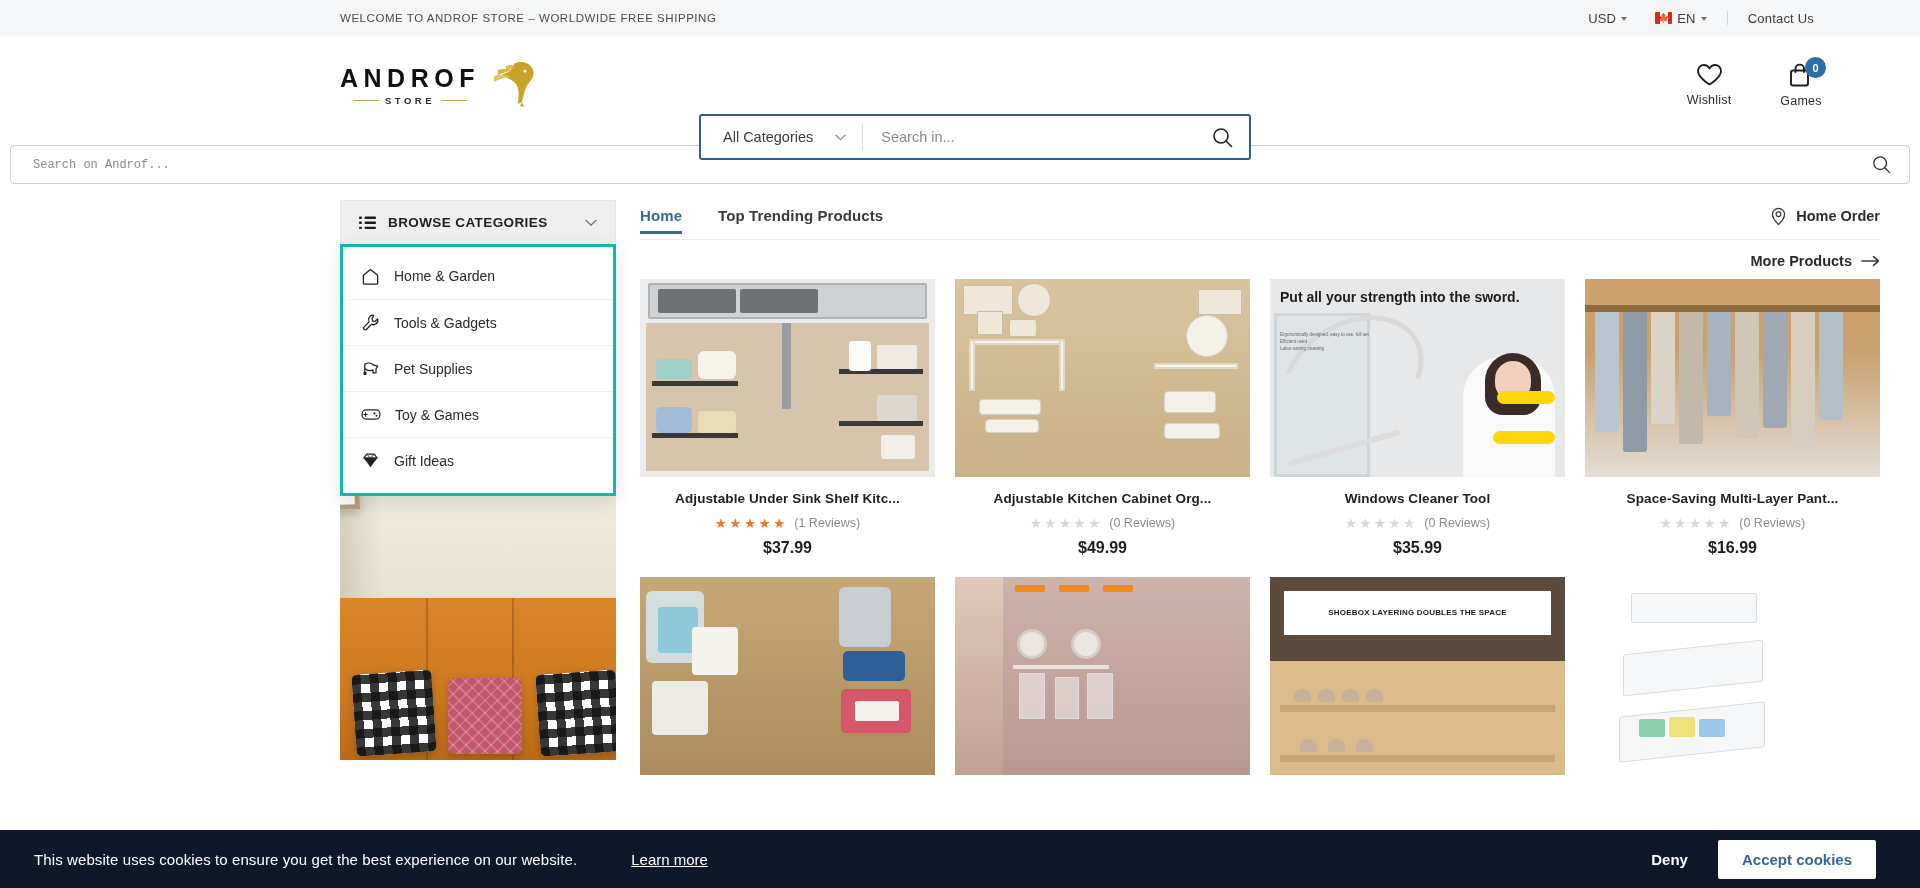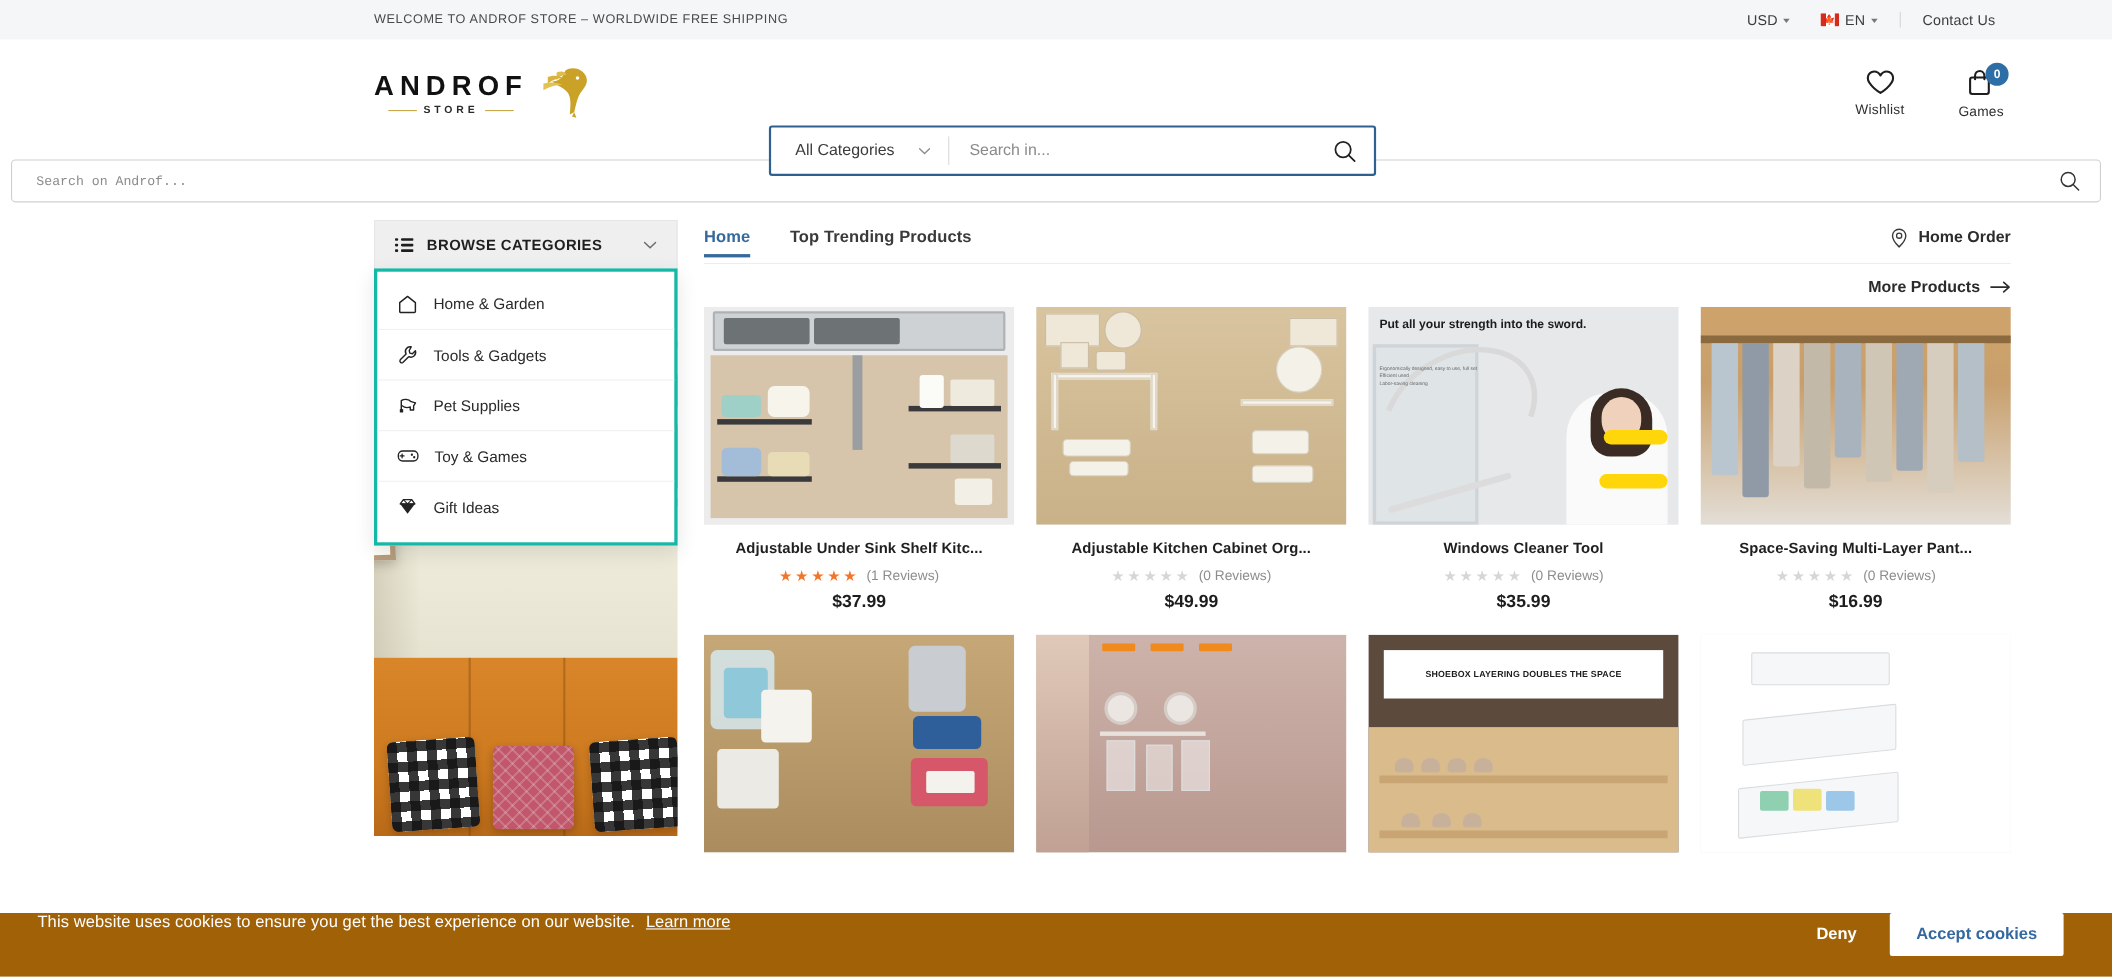--- a/index.html
+++ b/index.html
@@ -143,21 +143,21 @@
     padding: 0 18px 0 22px;
   }
   .searchstrip-input {
     flex: 1; border: none; outline: none; background: transparent;
     font-size: 12px; color: #3a3a3a;
     font-family: Liberation Mono, monospace;
   }
   .searchstrip-input::placeholder { color: #8b8b8b; }
 
   
-  .content { position: relative; padding: 16px 92px 0 340px; display: flex; gap: 0; }
+  .content { position: relative; padding: 16px 40px 0 340px; display: flex; gap: 0; }
 
   
   .leftcol { width: 276px; flex: 0 0 276px; position: relative; }
   .browse-head {
     height: 44px; background: #efefef;
     display: flex; align-items: center; gap: 12px;
     padding: 0 18px; cursor: pointer;
     border: 1px solid #e6e6e6; border-bottom: none;
   }
   .browse-title {
@@ -344,21 +344,21 @@
   
   .p2 { background: linear-gradient(180deg,#d8c49f,#c9b188); }
   .p2-box { position:absolute; background:#efe7d8; border:1px solid #c9bda6; }
   .p2-rack { position:absolute; background:#f7f4ee; border:2px solid #e0d9c9; }
   .p2-plate { position:absolute; border-radius:50%; background:#f4f1e8; border:1px solid #d9d2c3; }
 
   
   .p3 { background: #e7e8ea; }
   .p3-head {
     position:absolute; left:10px; top:10px; right:10px;
-    font-size:11px; font-weight:700; color:#1c1c1c; line-height:1.25;
+    font-size:14px; font-weight:700; color:#1c1c1c; line-height:1.25;
   }
   .p3-sub { position:absolute; left:10px; top:52px; font-size:4.5px; color:#666; line-height:1.6; }
   .p3-person { position:absolute; right:10px; bottom:0; width:92px; height:120px; background:#fafafa; border-radius:40px 40px 0 0; }
   .p3-hair { position:absolute; right:24px; bottom:62px; width:56px; height:62px; background:#3a2b24; border-radius:28px 28px 18px 18px; }
   .p3-face { position:absolute; right:34px; bottom:76px; width:36px; height:40px; background:#f0d2bc; border-radius:18px; }
   .p3-pole { position:absolute; left:16px; bottom:26px; width:116px; height:6px; background:#dcdcdc; transform:rotate(-16deg); border-radius:3px; }
   .p3-arc { position:absolute; left:8px; top:42px; width:150px; height:110px; border:5px solid #d9d9d9; border-radius:50%; border-bottom-color:transparent; border-left-color:transparent; transform:rotate(-30deg); }
   .p3-pill { position:absolute; background:#ffd60a; border-radius:9px; height:13px; }
   .p3-glass { position:absolute; left:4px; top:34px; width:96px; bottom:0; border:3px solid #cfd4d8; background:rgba(200,215,225,.26); }
 
@@ -378,24 +378,25 @@
   .p7-cardtext { font-size:8px; font-weight:700; color:#1c1c1c; line-height:1.35; letter-spacing:.2px; }
   .p7-shelf { position:absolute; background:#c9a574; height:7px; }
   .shoe { position:absolute; width:17px; height:13px; background:#c8b19a; border-radius:8px 8px 3px 3px; }
   
   .p8 { background:#fff; }
   .p8-drawer { position:absolute; background:#f6f7f8; border:1px solid #d9dde0; border-radius:2px; }
 
   
   .cookie {
     position: absolute; left: 0; bottom: 0; width: 1920px; height: 58px;
-    background: #a16207;
-    display: flex; align-items: flex-start;
+    background: #0f172a;
+    display: flex; align-items: center;
     padding: 0 44px 0 34px;
     z-index: 200;
+    gap: 44px;
   }
   .cookie-text {
     font-size: 15px; color: #ffffff; letter-spacing: .1px;
   }
   .cookie-link {
     color: #ffffff; text-decoration: underline; margin-left: 10px; cursor: pointer;
     font-size: 15px;
   }
   .cookie-actions { margin-left: auto; display: flex; align-items: center; gap: 30px; }
   .btn-deny {

